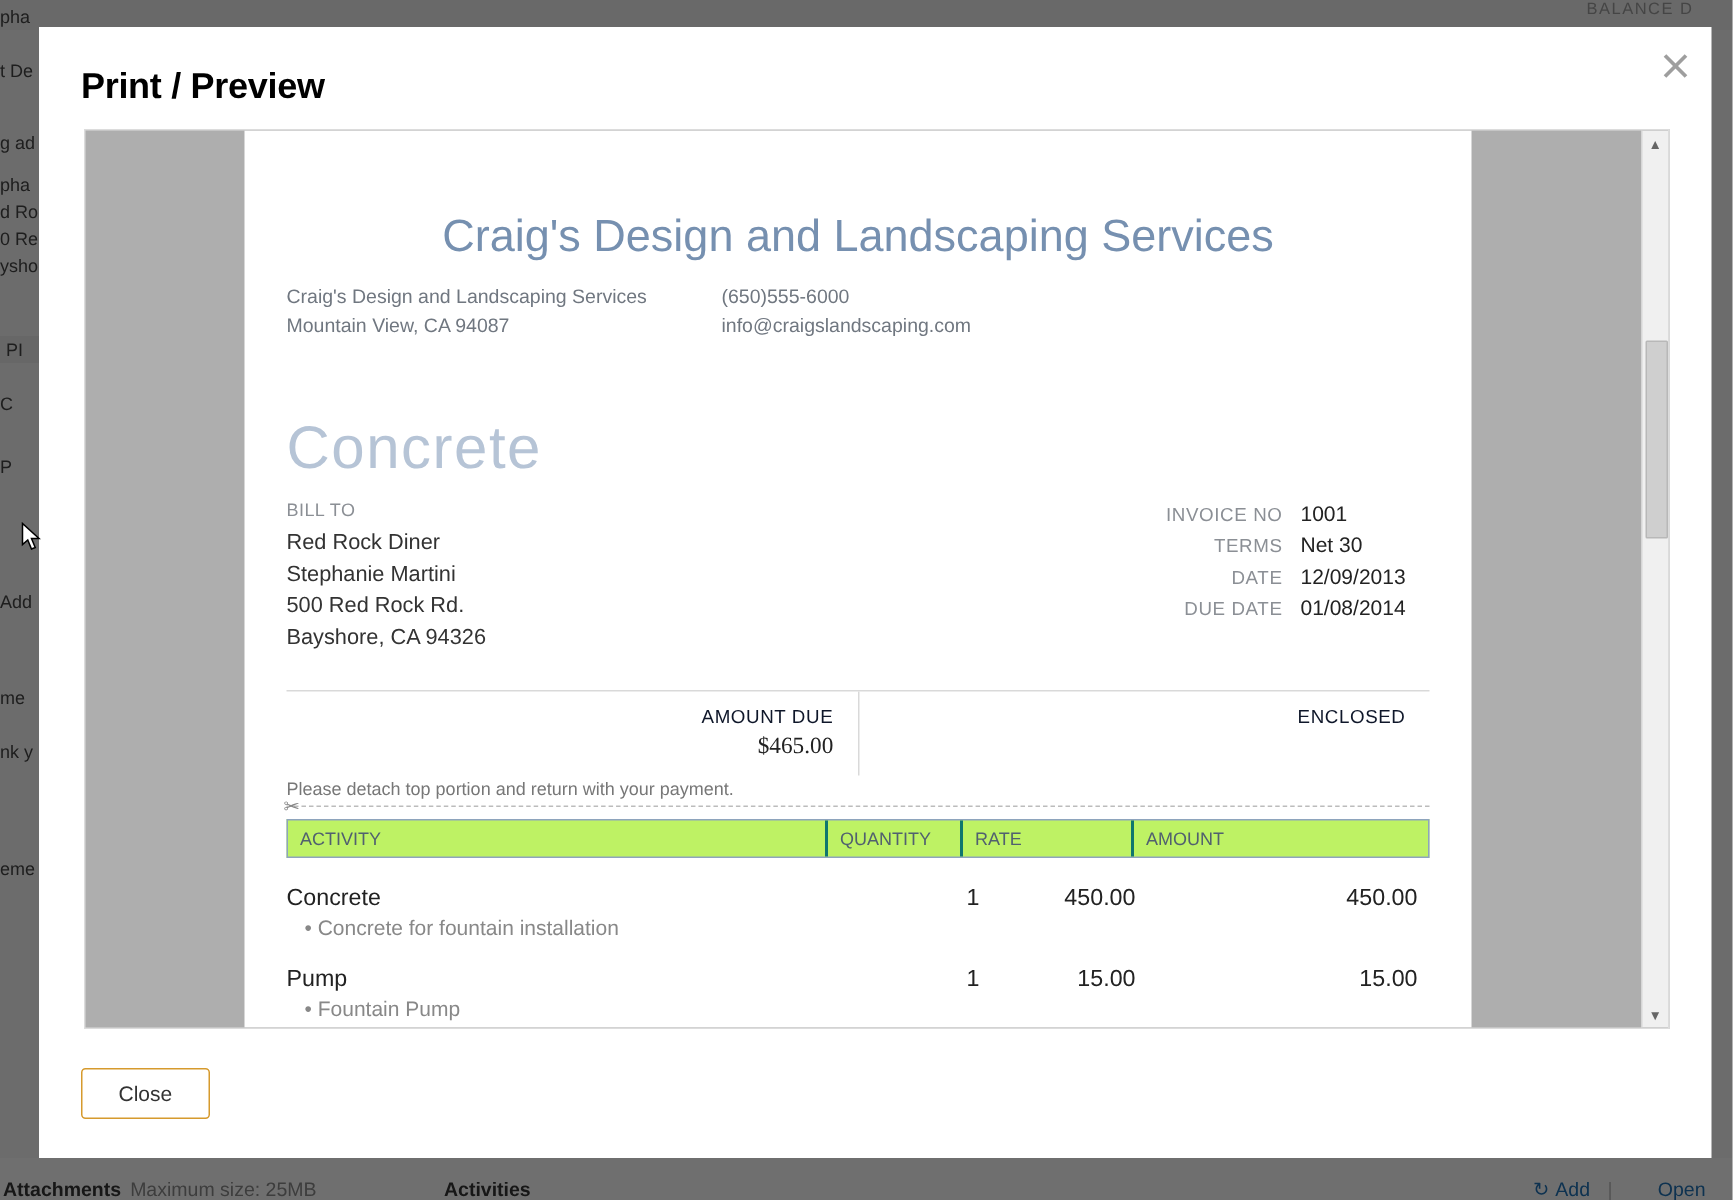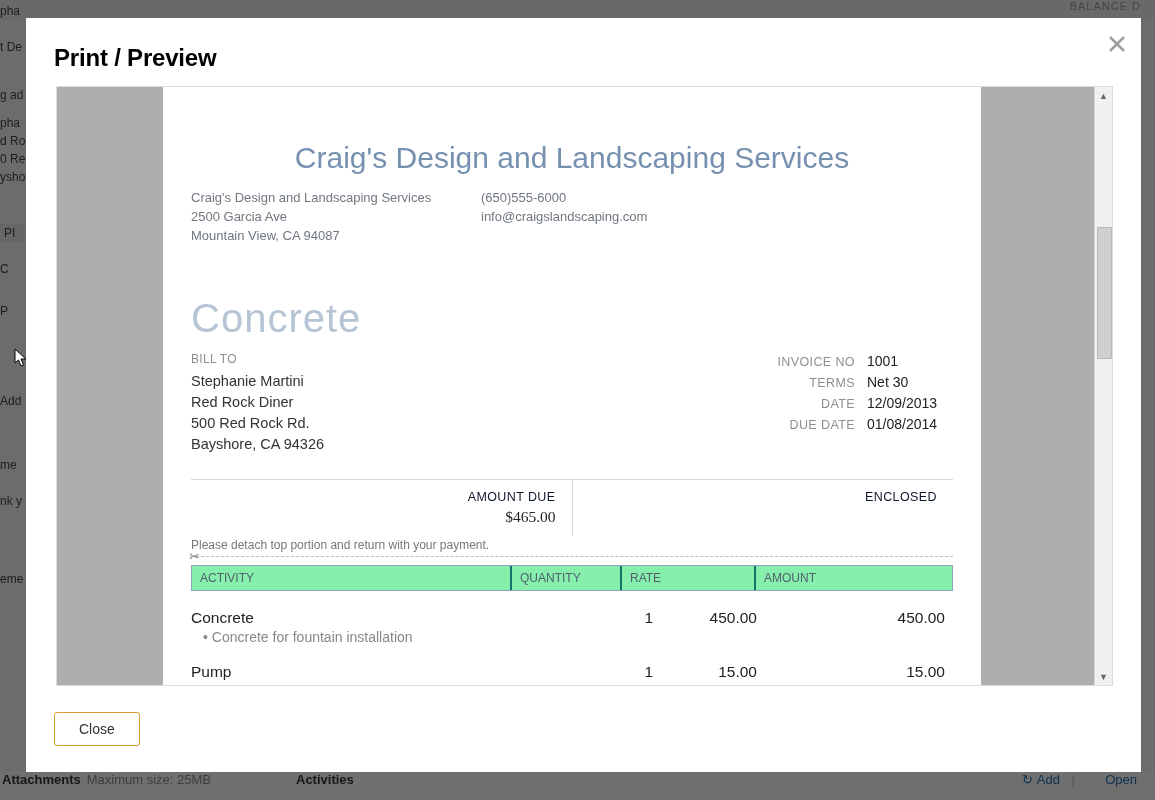--- a/index.html
+++ b/index.html
@@ -1,24 +1,24 @@
 <!DOCTYPE html>
 <html><head>
 <meta charset="utf-8">
 <style>
   html, body { margin:0; padding:0; width:1155px; height:800px; overflow:hidden; font-family: Arial, Helvetica, sans-serif; }
   body { background:#ffffff; }
 
   
   .bg-layer { position:absolute; inset:0; background:#f0f0f0; color:#555; font-size:13px; }
   .bg-top   { position:absolute; top:0; left:0; right:0; height:20px; background:#e8e8e8; }
-  .bg-balance { position:absolute; top:0; right:14px; font-size:11px; color:#999; letter-spacing:1px;}
+  .bg-balance { position:absolute; top:0; right:26px; font-size:11px; color:#999; letter-spacing:1px;}
   .bg-left  { position:absolute; left:0; top:0; width:30px; height:800px; color:#444; }
   .bg-left div { margin:4px 0 0 0; font-size:12px; white-space:nowrap; }
-  .bg-bottom{ position:absolute; left:0; right:0; bottom:0; height:28px; background:#f7f7f7; font-size:13px; color:#333; display:flex; align-items:flex-start; }
+  .bg-bottom{ position:absolute; left:0; right:0; bottom:0; height:28px; background:#f7f7f7; font-size:13px; color:#333; display:flex; align-items:flex-end; }
   .bg-bottom .attach { margin-left:2px; font-weight:bold; }
   .bg-bottom .max    { margin-left:6px; color:#888; font-weight:normal;}
   .bg-bottom .act    { position:absolute; left:296px; font-weight:bold; }
   .bg-bottom .add    { position:absolute; right:95px; color:#1f6fb2; display:flex; align-items:center; gap:4px;}
   .bg-bottom .open   { position:absolute; right:18px; color:#1f6fb2; }
   .bg-bottom .sep    { position:absolute; right:80px; color:#bbb; }
 
   
   .overlay { position:absolute; inset:0; background:rgba(0,0,0,0.55); }
 
@@ -56,21 +56,21 @@
   .due-row { display:flex; margin:24px 28px 0 28px; border-top:1px solid #d9d9d9; }
   .due-col { flex:1; text-align:right; padding:10px 16px 10px 0; }
   .due-col.enc { border-left:1px solid #d9d9d9; }
   .due-col .k { font-size:12.5px; color:#0f172a; letter-spacing:0.4px; }
   .due-col .v { font-size:15.5px; color:#222; margin-top:4px;font-family:Liberation Serif, serif; }
 
   .detach { margin:2px 28px 0 28px; font-size:12px; color:#777; }
   .dashline { margin:4px 28px 0 28px; border-top:1.5px dashed #bcbcbc; height:0; position:relative; }
   .scissors { position:absolute; left:-2px; top:-8px; font-size:13px; color:#888; }
 
-  .line-head { display:flex; margin:8px 28px 0 28px; background:#86efac; border:1px solid #8ea4bd; font-size:12px; color:#51606f;gap:20px; }
+  .line-head { display:flex; margin:8px 28px 0 28px; background:#bef264; border:1px solid #8ea4bd; font-size:12px; color:#51606f; }
   .line-head > div { padding:5px 8px; border-left:2px solid #0f766e; text-align:left; }
   .line-head > div:first-child { border-left:none; text-align:left; }
   .col-act { flex:1; }
   .col-qty { width:72px; }
   .col-rate{ width:96px; }
   .col-amt { width:180px; }
 
   .line-item { display:flex; margin:18px 28px 0 28px; font-size:15.5px; color:#222; }
   .line-item .col-act { flex:1; }
   .line-item .col-qty, .line-item .col-rate, .line-item .col-amt { text-align:right; }
@@ -133,36 +133,35 @@
   </div>
 
   <div class="preview-box">
     <div class="page">
 
       <div class="company-title">Craig's Design and Landscaping Services</div>
 
       <div class="header-row">
         <div class="header-col1">
           <div>Craig's Design and Landscaping Services</div>
-          <div>2500 Garcia Ave</div>
           <div>Mountain View, CA  94087</div>
         </div>
         <div class="header-col2">
           <div>(650)555-6000</div>
           <div>info@craigslandscaping.com</div>
         </div>
       </div>
 
       <div class="doc-type">Concrete</div>
 
       <div class="meta-block">
         <div class="billto">
           <div class="lbl">BILL TO</div>
+          <div>Red Rock Diner</div>
           <div>Stephanie Martini</div>
-          <div>Red Rock Diner</div>
           <div>500 Red Rock Rd.</div>
           <div>Bayshore, CA  94326</div>
         </div>
         <div class="meta-table">
           <div>
               <span class="k">INVOICE NO</span>
               <span class="v">1001</span>
             </div>
           <div>
               <span class="k">TERMS</span>

